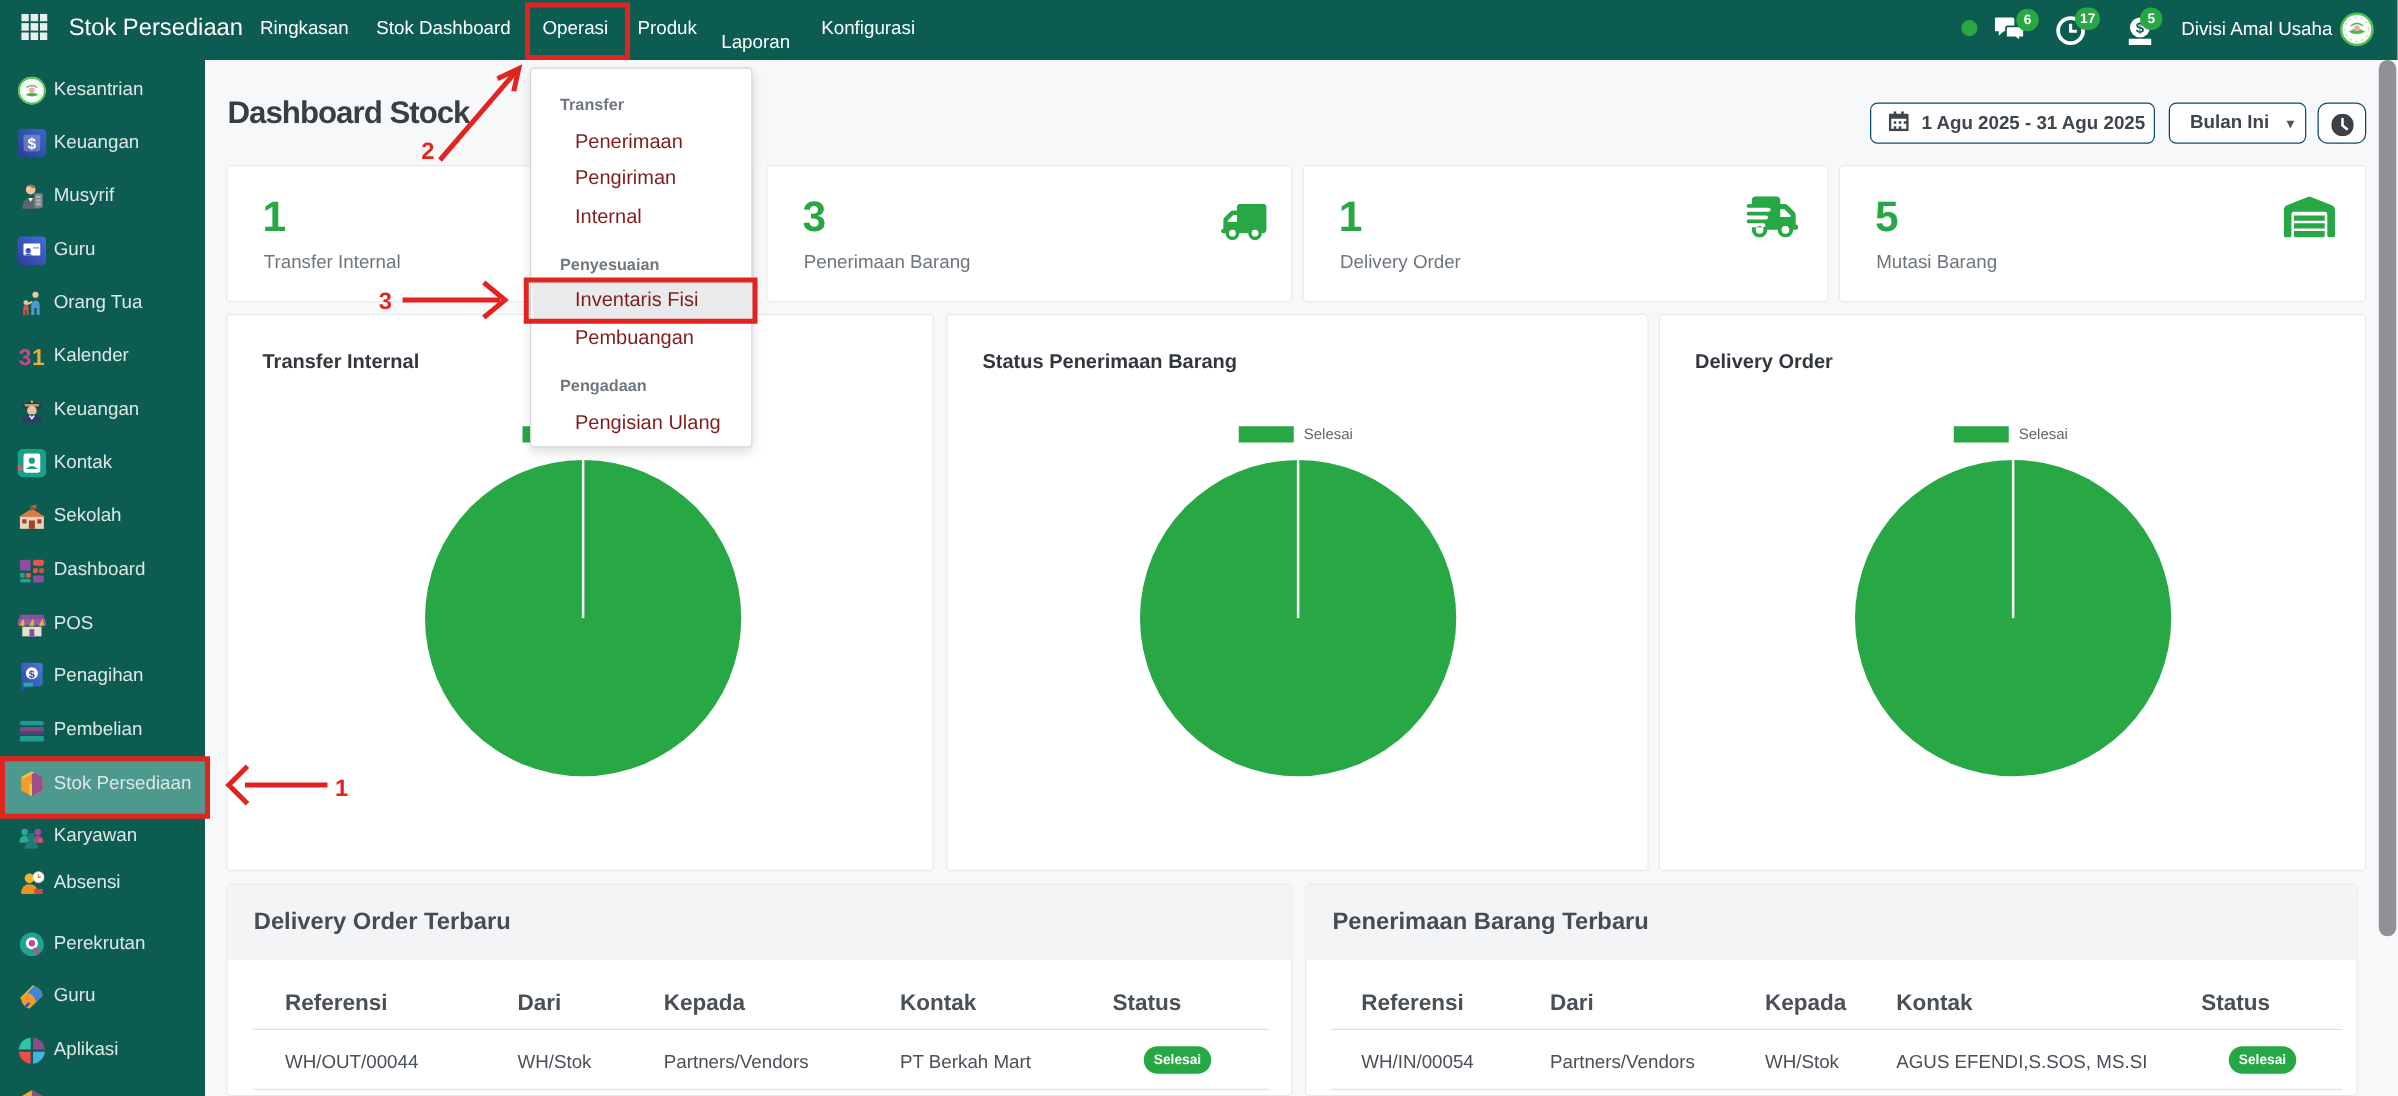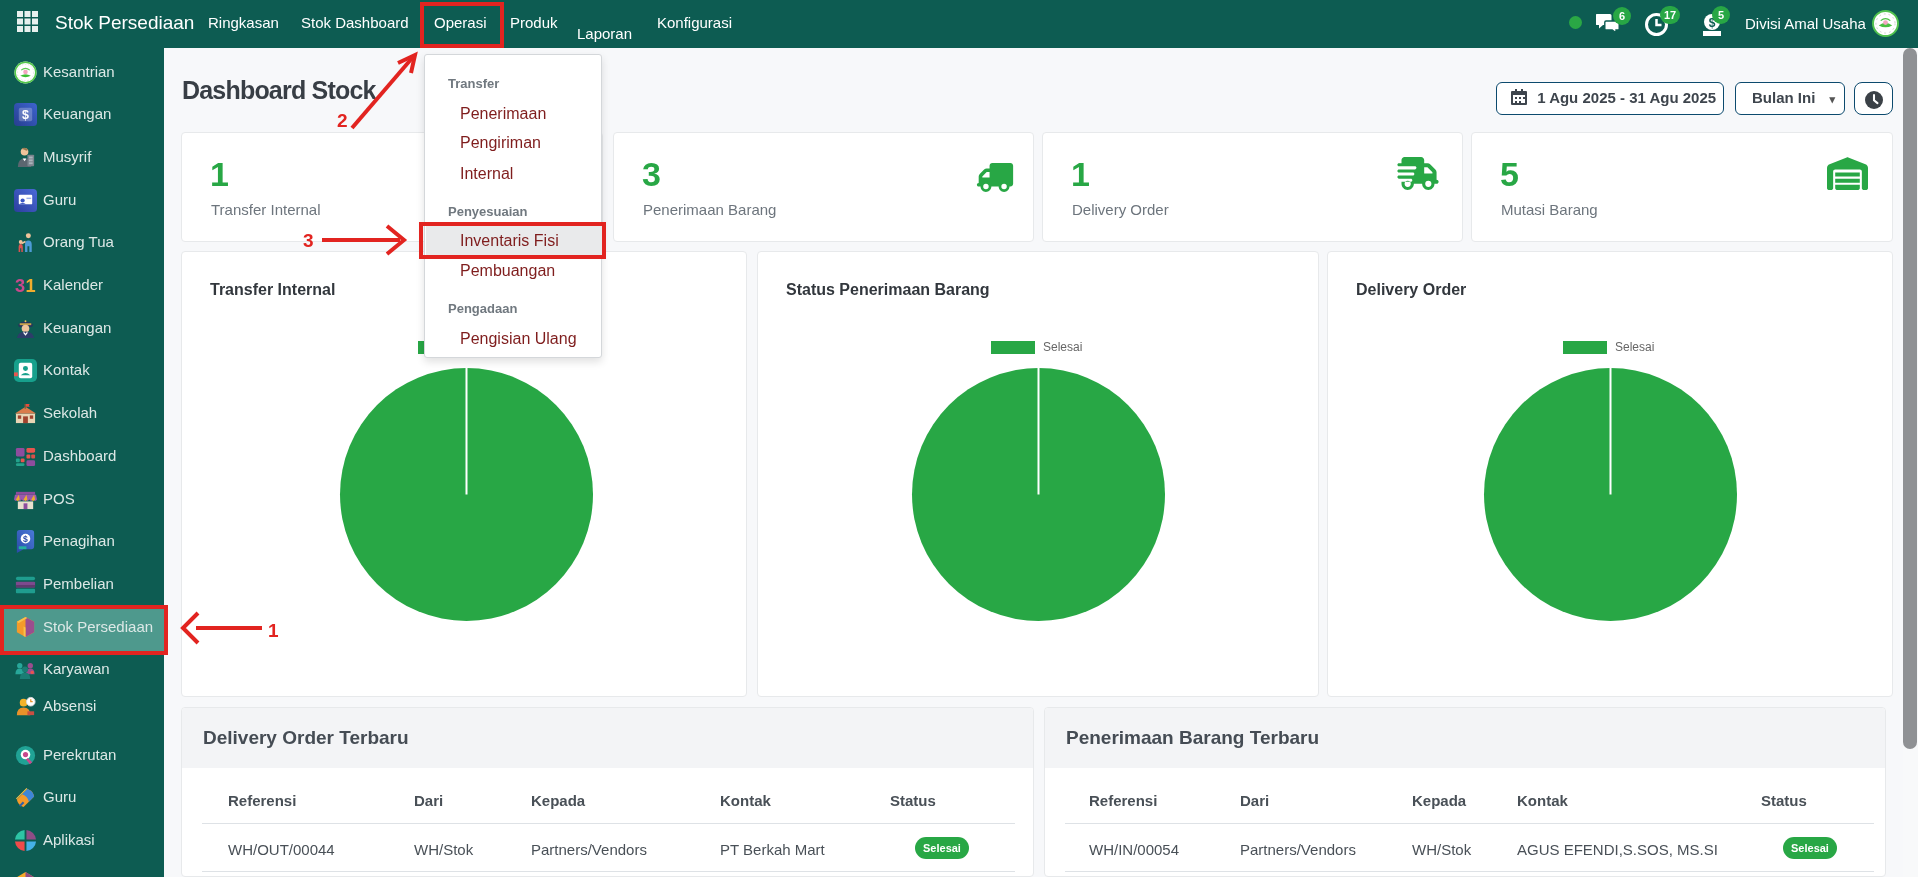--- a/index.html
+++ b/index.html
@@ -29,21 +29,21 @@
 .ctrlbtn { position:absolute; top:82px; height:33px; background:#fff; border:1px solid #0c4a6e; border-radius:6px; color:#3e454d; font-size:15px; font-weight:bold; z-index:5;}
 .card { position:absolute; background:#fff; border:1px solid #e7e9eb; border-radius:4px; }
 .statnum { position:absolute; left:28px; top:22px; font-size:34px; font-weight:bold; color:#28a745; }
 .statlbl { position:absolute; left:29px; top:68px; font-size:15px; color:#6d757d; }
 .staticon { position:absolute; }
 .charttitle { position:absolute; left:28px; top:29px; font-size:16px; font-weight:bold; color:#32373d; }
 .legend { position:absolute; top:88px; font-size:12px; color:#666; }
 .legend .box { display:inline-block; width:44px; height:13px; background:#28a745; vertical-align:middle; margin-right:8px;}
 .tabletitle { position:absolute; left:21px; top:19px; font-size:19px; font-weight:bold; color:#454c54; z-index:2; }
 .thband { position:absolute; left:0; top:0; width:100%; height:60px; background:#f3f4f6; border-radius:4px 4px 0 0; }
-.thead { position:absolute; font-size:15px; font-weight:bold; color:#495057; top:84px; }
+.thead { position:absolute; font-size:18px; font-weight:bold; color:#495057; top:84px; }
 .tcell { position:absolute; font-size:15px; color:#495057; top:133px; }
 .tline { position:absolute; height:1px; background:#dee2e6; left:20px; }
 .pill { position:absolute; background:#28a745; color:#fff; font-size:11px; font-weight:bold; border-radius:11px; padding:5px 8px; }
 
 
 #dropdown { position:absolute; left:424px; top:54px; width:178px; height:304px; background:#fff; border:1px solid #d4d7da; border-radius:3px; box-shadow:0 4px 9px rgba(0,0,0,.12); z-index:40; }
 #dropdown .hdr { position:absolute; left:23px; font-size:13px; font-weight:bold; color:#70787f; }
 #dropdown .itm { position:absolute; left:35px; font-size:16px; color:#7f1d1d;text-align:right; }
 #dd-active { position:absolute; left:1px; top:171px; width:176px; height:30px; background:#e9eaeb; }
 

